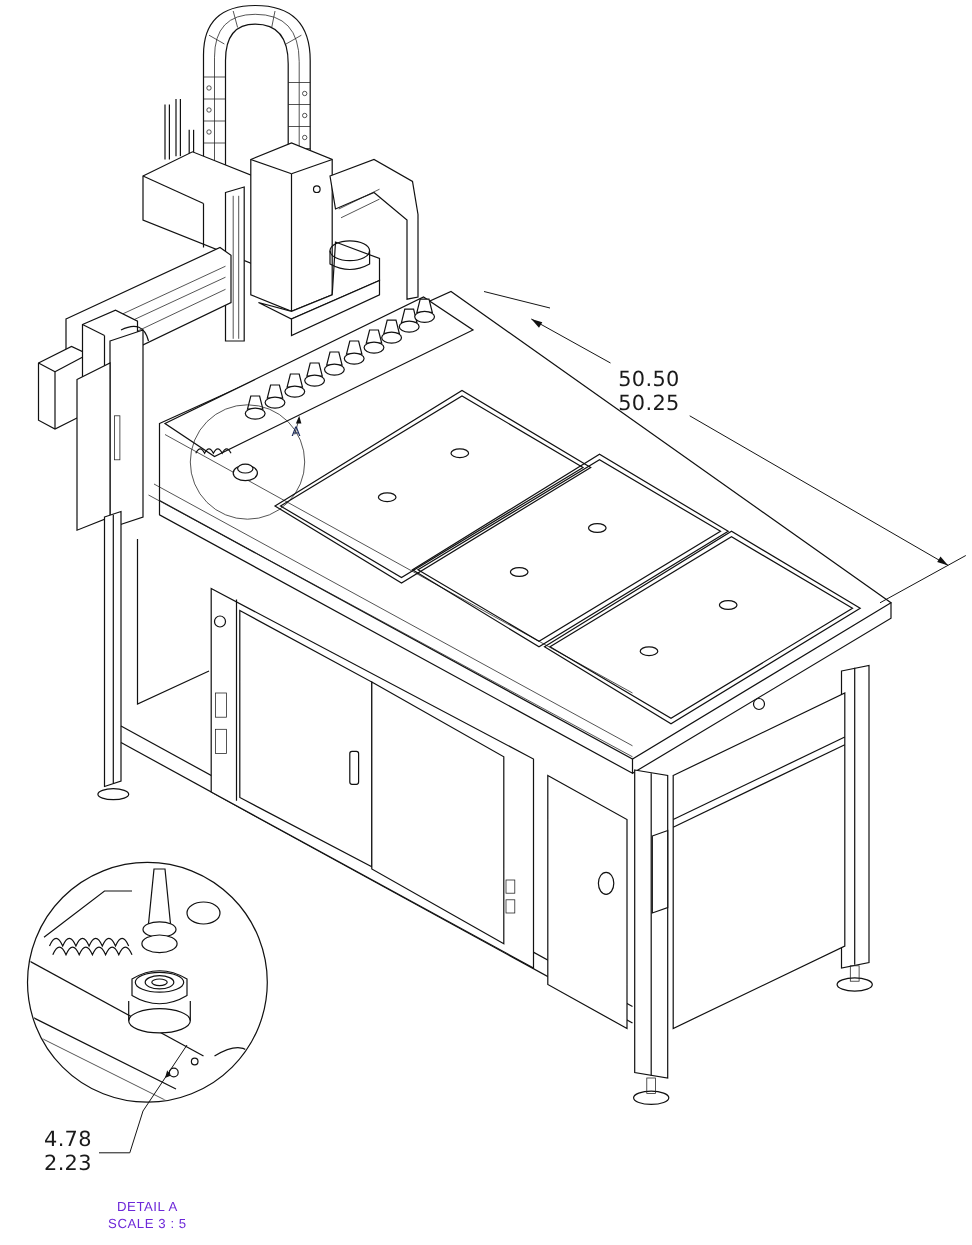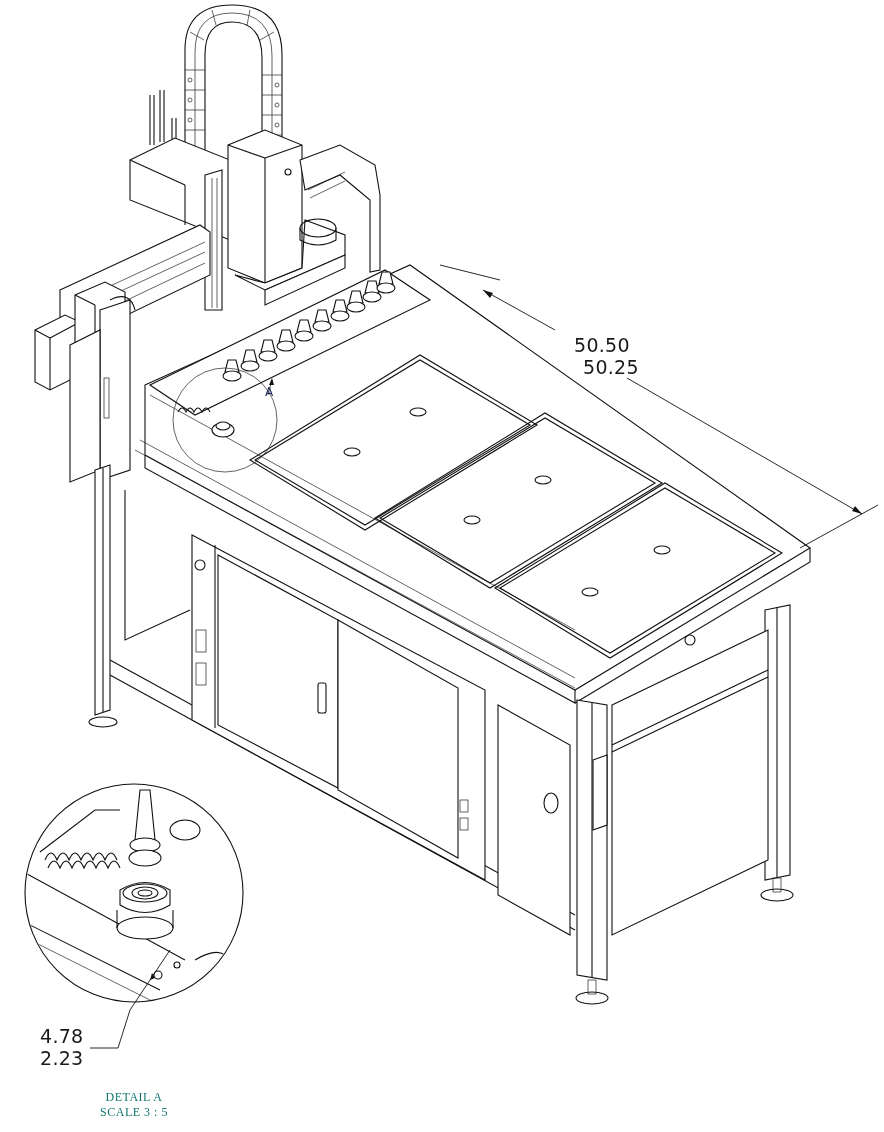--- a/index.html
+++ b/index.html
@@ -3,21 +3,21 @@
 <meta charset="utf-8">
 <style>
   html, body { margin: 0; padding: 0; background: #ffffff; }
   body { width: 884px; height: 1132px; position: relative; overflow: hidden; font-family: "DejaVu Sans", sans-serif; }
   #drawing { position: absolute; left: 0; top: 0; width: 884px; height: 1132px; }
   .ln { stroke: #111; stroke-width: 1.1; fill: none; }
   .ln-thin { stroke: #222; stroke-width: 0.7; fill: none; }
   .ln-fill { stroke: #111; stroke-width: 1.1; fill: #fff; }
   .dim-line { stroke: #111; stroke-width: 0.9; fill: none; }
   .dim-text { position: absolute; font-family: "DejaVu Sans", sans-serif; font-size: 19px; color: #1a1a1a; line-height: 21px; letter-spacing: 0.3px; }
-  .label-text { position: absolute; font-family: Liberation Serif, serif; font-size: 12px; color: #0f766e; text-align: center; line-height: 14px; letter-spacing: 0.5px; }
+  .label-text { position: absolute; font-family: Liberation Sans, sans-serif; font-size: 12px; color: #6d28d9; text-align: center; line-height: 14px; letter-spacing: 0.5px; }
   .callout-letter { position: absolute; font-family: "DejaVu Sans", sans-serif; font-size: 12px; color: #1a2a5a; }
 </style>
 </head>
 <body>
 
 <svg id="drawing" viewBox="0 0 884 1132" xmlns="http://www.w3.org/2000/svg">
   <defs>
     <pattern id="podgrid" width="12" height="12" patternUnits="userSpaceOnUse" patternTransform="rotate(-30) skewX(30)">
       <rect width="12" height="12" fill="#fff"></rect>
       <rect x="1.5" y="1.5" width="9" height="9" fill="none" stroke="#222" stroke-width="0.7"></rect>
@@ -273,22 +273,22 @@
       <circle class="ln" cx="177" cy="965" r="3"></circle>
       <path class="ln" d="M195,960 q20,-12 30,-5"></path>
     </g>
     <line class="dim-line" x1="170" y1="950" x2="130" y2="1010"></line>
     <path d="M150,980 l2,-7 l3,5 z" fill="#111"></path>
     <line class="dim-line" x1="130" y1="1010" x2="118" y2="1048"></line>
     <line class="dim-line" x1="118" y1="1048" x2="90" y2="1048"></line>
   </g>
 </svg>
 
-<div class="dim-text" style="left:562px; top:335px;margin-left:12px;">50.50</div>
-<div class="dim-text" style="left:583px; top:357px;text-align:center;">50.25</div>
+<div class="dim-text" style="left:562px; top:335px;">50.50</div>
+<div class="dim-text" style="left:562px; top:357px;text-align:center;">50.25</div>
 
 <div class="dim-text" style="left:40px; top:1026px;">4.78</div>
 <div class="dim-text" style="left:40px; top:1048px;">2.23</div>
 
 <div class="callout-letter" style="left:265px; top:385px;">A</div>
 
 <div class="label-text" style="left:84px; top:1090px; width:100px;">DETAIL A</div>
 <div class="label-text" style="left:74px; top:1105px; width:120px;">SCALE 3 : 5</div>
 
 </body></html>

